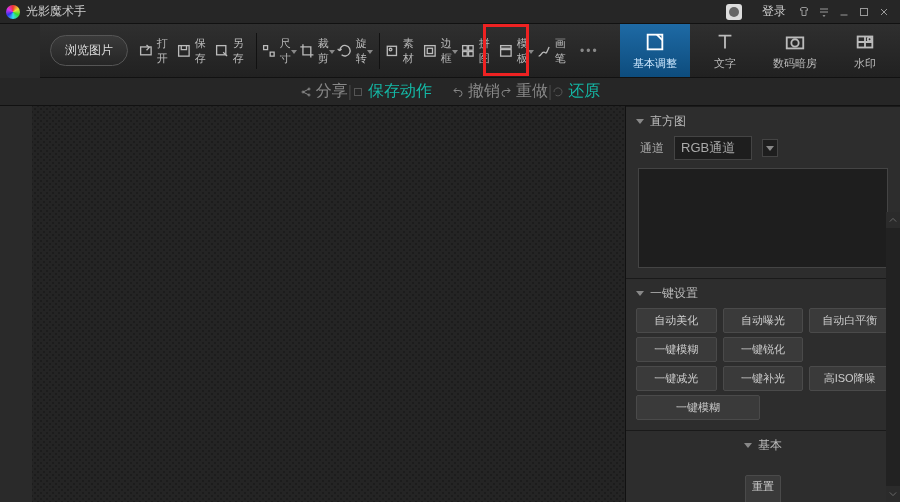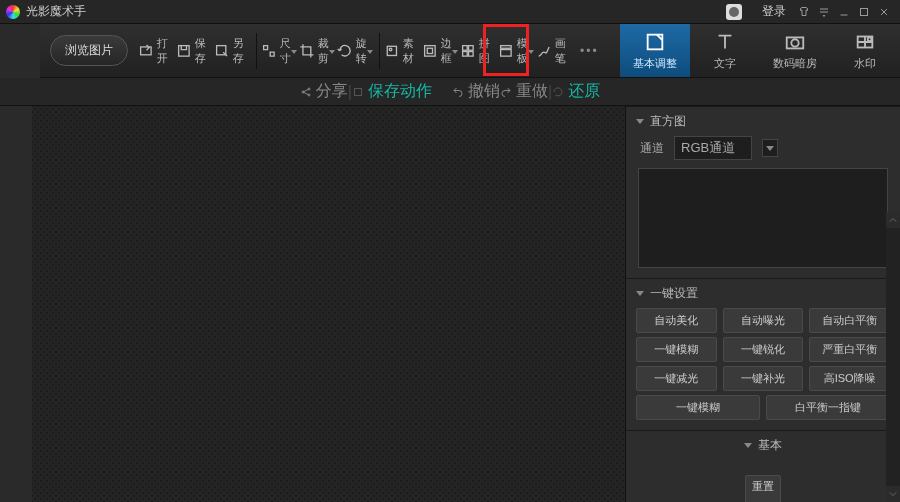--- a/index.html
+++ b/index.html
@@ -327,30 +327,28 @@
         <span>一键设置</span>
       </div>
       <div class="btn-row">
         <div class="pill w3">自动美化</div>
         <div class="pill w3">自动曝光</div>
         <div class="pill w3">自动白平衡</div>
       </div>
       <div class="btn-row">
         <div class="pill w3">一键模糊</div>
         <div class="pill w3">一键锐化</div>
-        <div class="pill w3">严重白平衡</div>
       </div>
       <div class="btn-row">
         <div class="pill w3">一键减光</div>
         <div class="pill w3">一键补光</div>
         <div class="pill w3">高ISO降噪</div>
       </div>
       <div class="btn-row">
         <div class="pill w2">一键模糊</div>
-        <div class="pill w2">白平衡一指键</div>
       </div>
     </div>
 
     <div class="section">
       <div class="section-head" style="justify-content:space-between;flex-direction:column;">
         <span style="display:flex;align-items:center;gap:6px;">
           <span class="caret"></span>
           <span>基本</span>
         </span>
         <span class="pill reset" style="padding:3px 6px;margin-top:15px;">重置</span>

